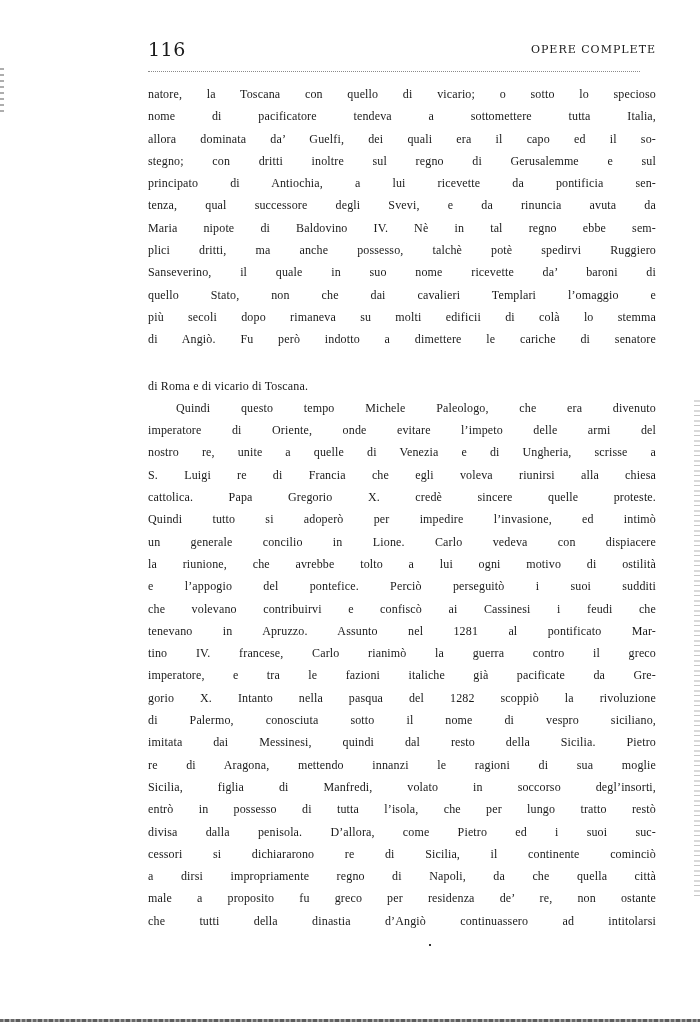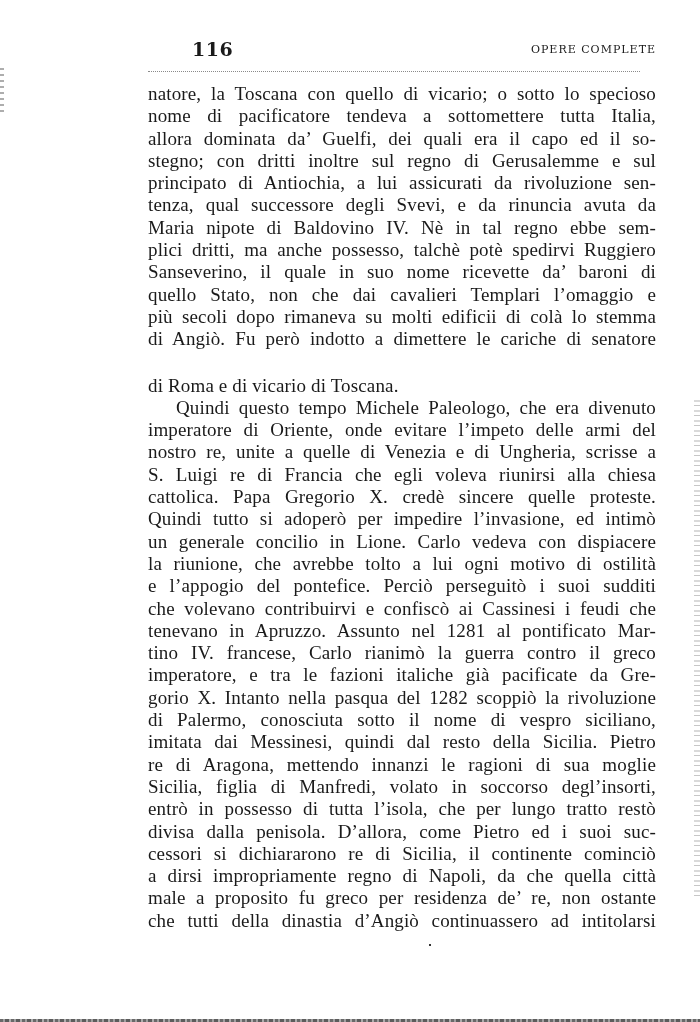--- a/index.html
+++ b/index.html
@@ -2,26 +2,26 @@
 <html><head>
 <meta charset="utf-8">
 <style>
   html, body { margin: 0; padding: 0; }
   body {
     width: 700px; height: 1022px; background: #ffffff; position: relative; overflow: hidden;
     font-family: "DejaVu Serif", "Liberation Serif", serif; color: #1a1a1a;
   }
   .page { position: absolute; left: 0; top: 0; width: 700px; height: 1022px; }
   .header { position: absolute; left: 148px; top: 38px; width: 508px; height: 24px; }
-  .page-number { position: absolute; left: 0; top: 0; font-size: 19px; font-weight: bold; letter-spacing: 0.5px; margin-left: 44px; }
+  .page-number { position: absolute; left: 0; top: 0; font-size: 19px; font-weight: normal; letter-spacing: 0.5px; }
   .running-title { position: absolute; left: 0; width: 508px; top: 5px; text-align: right; font-size: 11px; letter-spacing: 1px; font-weight: normal; }
   .header-rule { position: absolute; left: 148px; top: 71px; width: 492px; border-top: 1px dotted #8a8a8a; }
   .body-text { position: absolute; left: 148px; top: 83px; width: 508px; }
   .line {
-    display: block; height: 22.3px; line-height: 22.3px; font-size: 19px;
+    display: block; height: 22.3px; line-height: 22.3px; font-size: 12px;
     text-align: justify; text-align-last: justify; white-space: nowrap;
     font-family: "Liberation Serif", "DejaVu Serif", serif; letter-spacing: 0.15px;
   }
   .line.last { text-align-last: left; margin-top: 24px; }
   .line.indent { padding-left: 28px; }
   .bottom-edge { position: absolute; left: 0; bottom: 0; width: 700px; height: 3px;
     background: repeating-linear-gradient(90deg, #444 0 3px, #888 3px 5px, #333 5px 9px, #999 9px 11px); opacity: 0.8; }
   .left-speckle { position: absolute; left: 0; top: 68px; width: 4px; height: 45px;
     background: repeating-linear-gradient(180deg, #777 0 2px, transparent 2px 6px); opacity: 0.6; }
   .right-speckle { position: absolute; right: 0; top: 400px; width: 6px; height: 500px;
@@ -39,21 +39,21 @@
     <span class="page-number">116</span>
     <span class="running-title">OPERE COMPLETE</span>
   </div>
   <div class="header-rule"></div>
 
   <div class="body-text">
     <span class="line">natore, la Toscana con quello di vicario; o sotto lo specioso</span>
     <span class="line">nome di pacificatore tendeva a sottomettere tutta Italia,</span>
     <span class="line">allora dominata da’ Guelfi, dei quali era il capo ed il so-</span>
     <span class="line">stegno; con dritti inoltre sul regno di Gerusalemme e sul</span>
-    <span class="line">principato di Antiochia, a lui assicurati da rivoluzione sen-</span>
+    <span class="line">principato di Antiochia, a lui ricevette da pontificia sen-</span>
     <span class="line">tenza, qual successore degli Svevi, e da rinuncia avuta da</span>
     <span class="line">Maria nipote di Baldovino IV. Nè in tal regno ebbe sem-</span>
     <span class="line">plici dritti, ma anche possesso, talchè potè spedirvi Ruggiero</span>
     <span class="line">Sanseverino, il quale in suo nome ricevette da’ baroni di</span>
     <span class="line">quello Stato, non che dai cavalieri Templari l’omaggio e</span>
     <span class="line">più secoli dopo rimaneva su molti edificii di colà lo stemma</span>
     <span class="line">di Angiò. Fu però indotto a dimettere le cariche di senatore</span>
     <span class="line last">di Roma e di vicario di Toscana.</span>
     <span class="line indent">Quindi questo tempo Michele Paleologo, che era divenuto</span>
     <span class="line">imperatore di Oriente, onde evitare l’impeto delle armi del</span>

